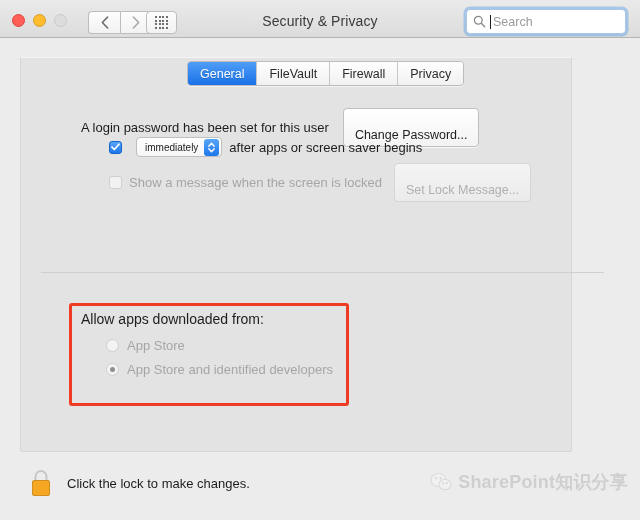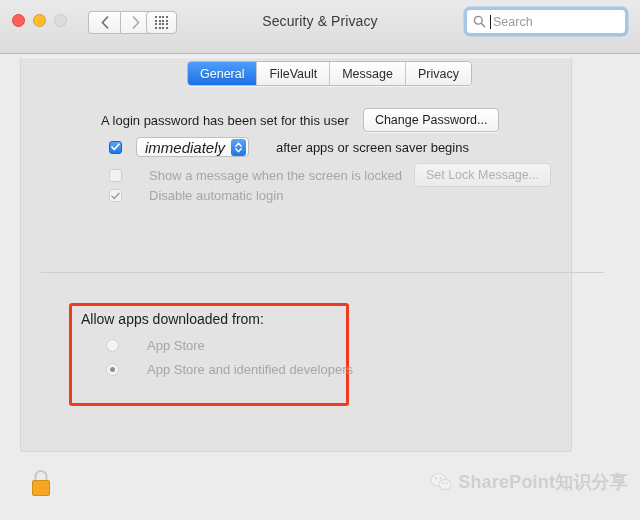--- a/index.html
+++ b/index.html
@@ -19,21 +19,21 @@
     position: relative;
     width: 640px;
     height: 520px;
     background: #ececec;
     box-sizing: border-box;
   }
 
   
   #titlebar {
     position: relative;
-    height: 54px;
+    height: 38px;
     background: linear-gradient(to bottom, #eaeaea 0%, #dcdcdc 100%);
     border-bottom: 1px solid #b4b4b4;
     box-sizing: border-box;
   }
 
   .traffic-lights {
     position: absolute;
     left: 12px;
     top: 14px;
     display: flex;
@@ -186,31 +186,31 @@
     align-items: center;
     font-size: 13px;
     color: #1d1d1d;
   }
 
   #row-login-password { left: 60px; top: 50px; }
   #row-require        { left: 88px; top: 79px; }
   #row-showmsg        { left: 88px; top: 105px; }
   #row-autologin      { left: 88px; top: 130px; }
 
-  .label-text { white-space: nowrap; margin-left: 20px; }
+  .label-text { white-space: nowrap; }
   .label-disabled { color: #a6a6a6; }
 
   .btn {
     font-family: "Liberation Sans", sans-serif;
     font-size: 12.5px;
     color: #1d1d1d;
     background: linear-gradient(to bottom, #ffffff, #f3f3f3);
     border: 1px solid #bfbfbf;
     border-radius: 4px;
-    padding: 4px 11px 4px;
+    padding: 19px 11px 4px;
     box-shadow: 0 1px 0 rgba(255,255,255,0.7);
     white-space: nowrap;
   }
   .btn.disabled {
     color: #b0b0b0;
     background: linear-gradient(to bottom, #f4f4f4, #ebebeb);
     border-color: #d6d6d6;
     box-shadow: none;
   }
 
@@ -246,24 +246,23 @@
     height: 20px;
     background: linear-gradient(to bottom, #ffffff, #f6f6f6);
     border: 1px solid #bfbfbf;
     border-radius: 4px;
     margin: 0 7px;
     padding-left: 8px;
     padding-right: 2px;
     box-sizing: border-box;
   }
   .popup .value {
-    font-size: 15px;
+    font-size: 10px;
     color: #1d1d1d;
     white-space: nowrap;
-    font-style: italic;
   }
   .popup .stepper {
     width: 15px;
     height: 17px;
     margin-left: 6px;
     border-radius: 3px;
     background: linear-gradient(to bottom, #5aa6f8, #1d76ec);
     display: flex;
     flex-direction: column;
     align-items: center;
@@ -410,21 +409,21 @@
       <div class="caret"></div>
       <span class="search-placeholder">Search</span>
     </div>
   </div>
 
   <div id="panel">
 
     <div id="tabs">
       <div class="tab active">General</div>
       <div class="tab">FileVault</div>
-      <div class="tab">Message</div>
+      <div class="tab">Firewall</div>
       <div class="tab">Privacy</div>
     </div>
 
     <div class="row" id="row-login-password">
       <span class="label-text">A login password has been set for this user</span>
       <button class="btn" style="margin-left:14px;">Change Password...</button>
     </div>
 
     <div class="row" id="row-require">
       <span class="checkbox checked">
@@ -443,28 +442,20 @@
       </span>
       <span class="label-text">after apps or screen saver begins</span>
     </div>
 
     <div class="row" id="row-showmsg">
       <span class="checkbox unchecked-disabled"></span>
       <span class="label-text label-disabled">Show a message when the screen is locked</span>
       <button class="btn disabled" style="margin-left:12px;">Set Lock Message...</button>
     </div>
 
-    <div class="row" id="row-autologin">
-      <span class="checkbox checked-disabled">
-        <svg width="9" height="8" viewBox="0 0 9 8">
-          <path d="M1 4.2 L3.3 6.5 L8 1.2" fill="none" stroke="#9e9e9e" stroke-width="1.5" stroke-linecap="round" stroke-linejoin="round"></path>
-        </svg>
-      </span>
-      <span class="label-text label-disabled">Disable automatic login</span>
-    </div>
 
     <div id="separator"></div>
 
     <div id="gatekeeper"></div>
 
     <div id="gk-title">Allow apps downloaded from:</div>
 
     <div class="row" id="radio-appstore">
       <span class="radio"></span>
       <span class="label-text label-disabled">App Store</span>
@@ -478,20 +469,21 @@
     </div>
 
   </div>
 
   <div id="lock-row">
     <svg width="26" height="30" viewBox="0 0 26 30">
       <path d="M7.5 13 V8.5 a5.5 5.5 0 0 1 11 0 V13" fill="none" stroke="#c7c7c7" stroke-width="2"></path>
       <rect x="4.5" y="12.5" width="17" height="15" rx="1.5" fill="#f5a623" stroke="#d18e1d" stroke-width="1"></rect>
       <rect x="6.5" y="14.5" width="13" height="11" rx="1" fill="none" stroke="#ffc css" stroke-width="0"></rect>
     </svg>
+    <span id="lock-label">Click the lock to make changes.</span>
   </div>
 
   <div id="watermark">
     <svg width="22" height="20" viewBox="0 0 22 20">
       <ellipse cx="8.5" cy="8" rx="7.5" ry="6.5" fill="#ffffff" stroke="#b5b5b5" stroke-width="1.2"></ellipse>
       <circle cx="6" cy="6.2" r="1" fill="#8d8d8d"></circle>
       <circle cx="10.6" cy="6.2" r="1" fill="#8d8d8d"></circle>
       <ellipse cx="15" cy="12.5" rx="6" ry="5.2" fill="#ffffff" stroke="#b5b5b5" stroke-width="1.2"></ellipse>
       <circle cx="13.2" cy="11.2" r="0.85" fill="#8d8d8d"></circle>
       <circle cx="16.8" cy="11.2" r="0.85" fill="#8d8d8d"></circle>

